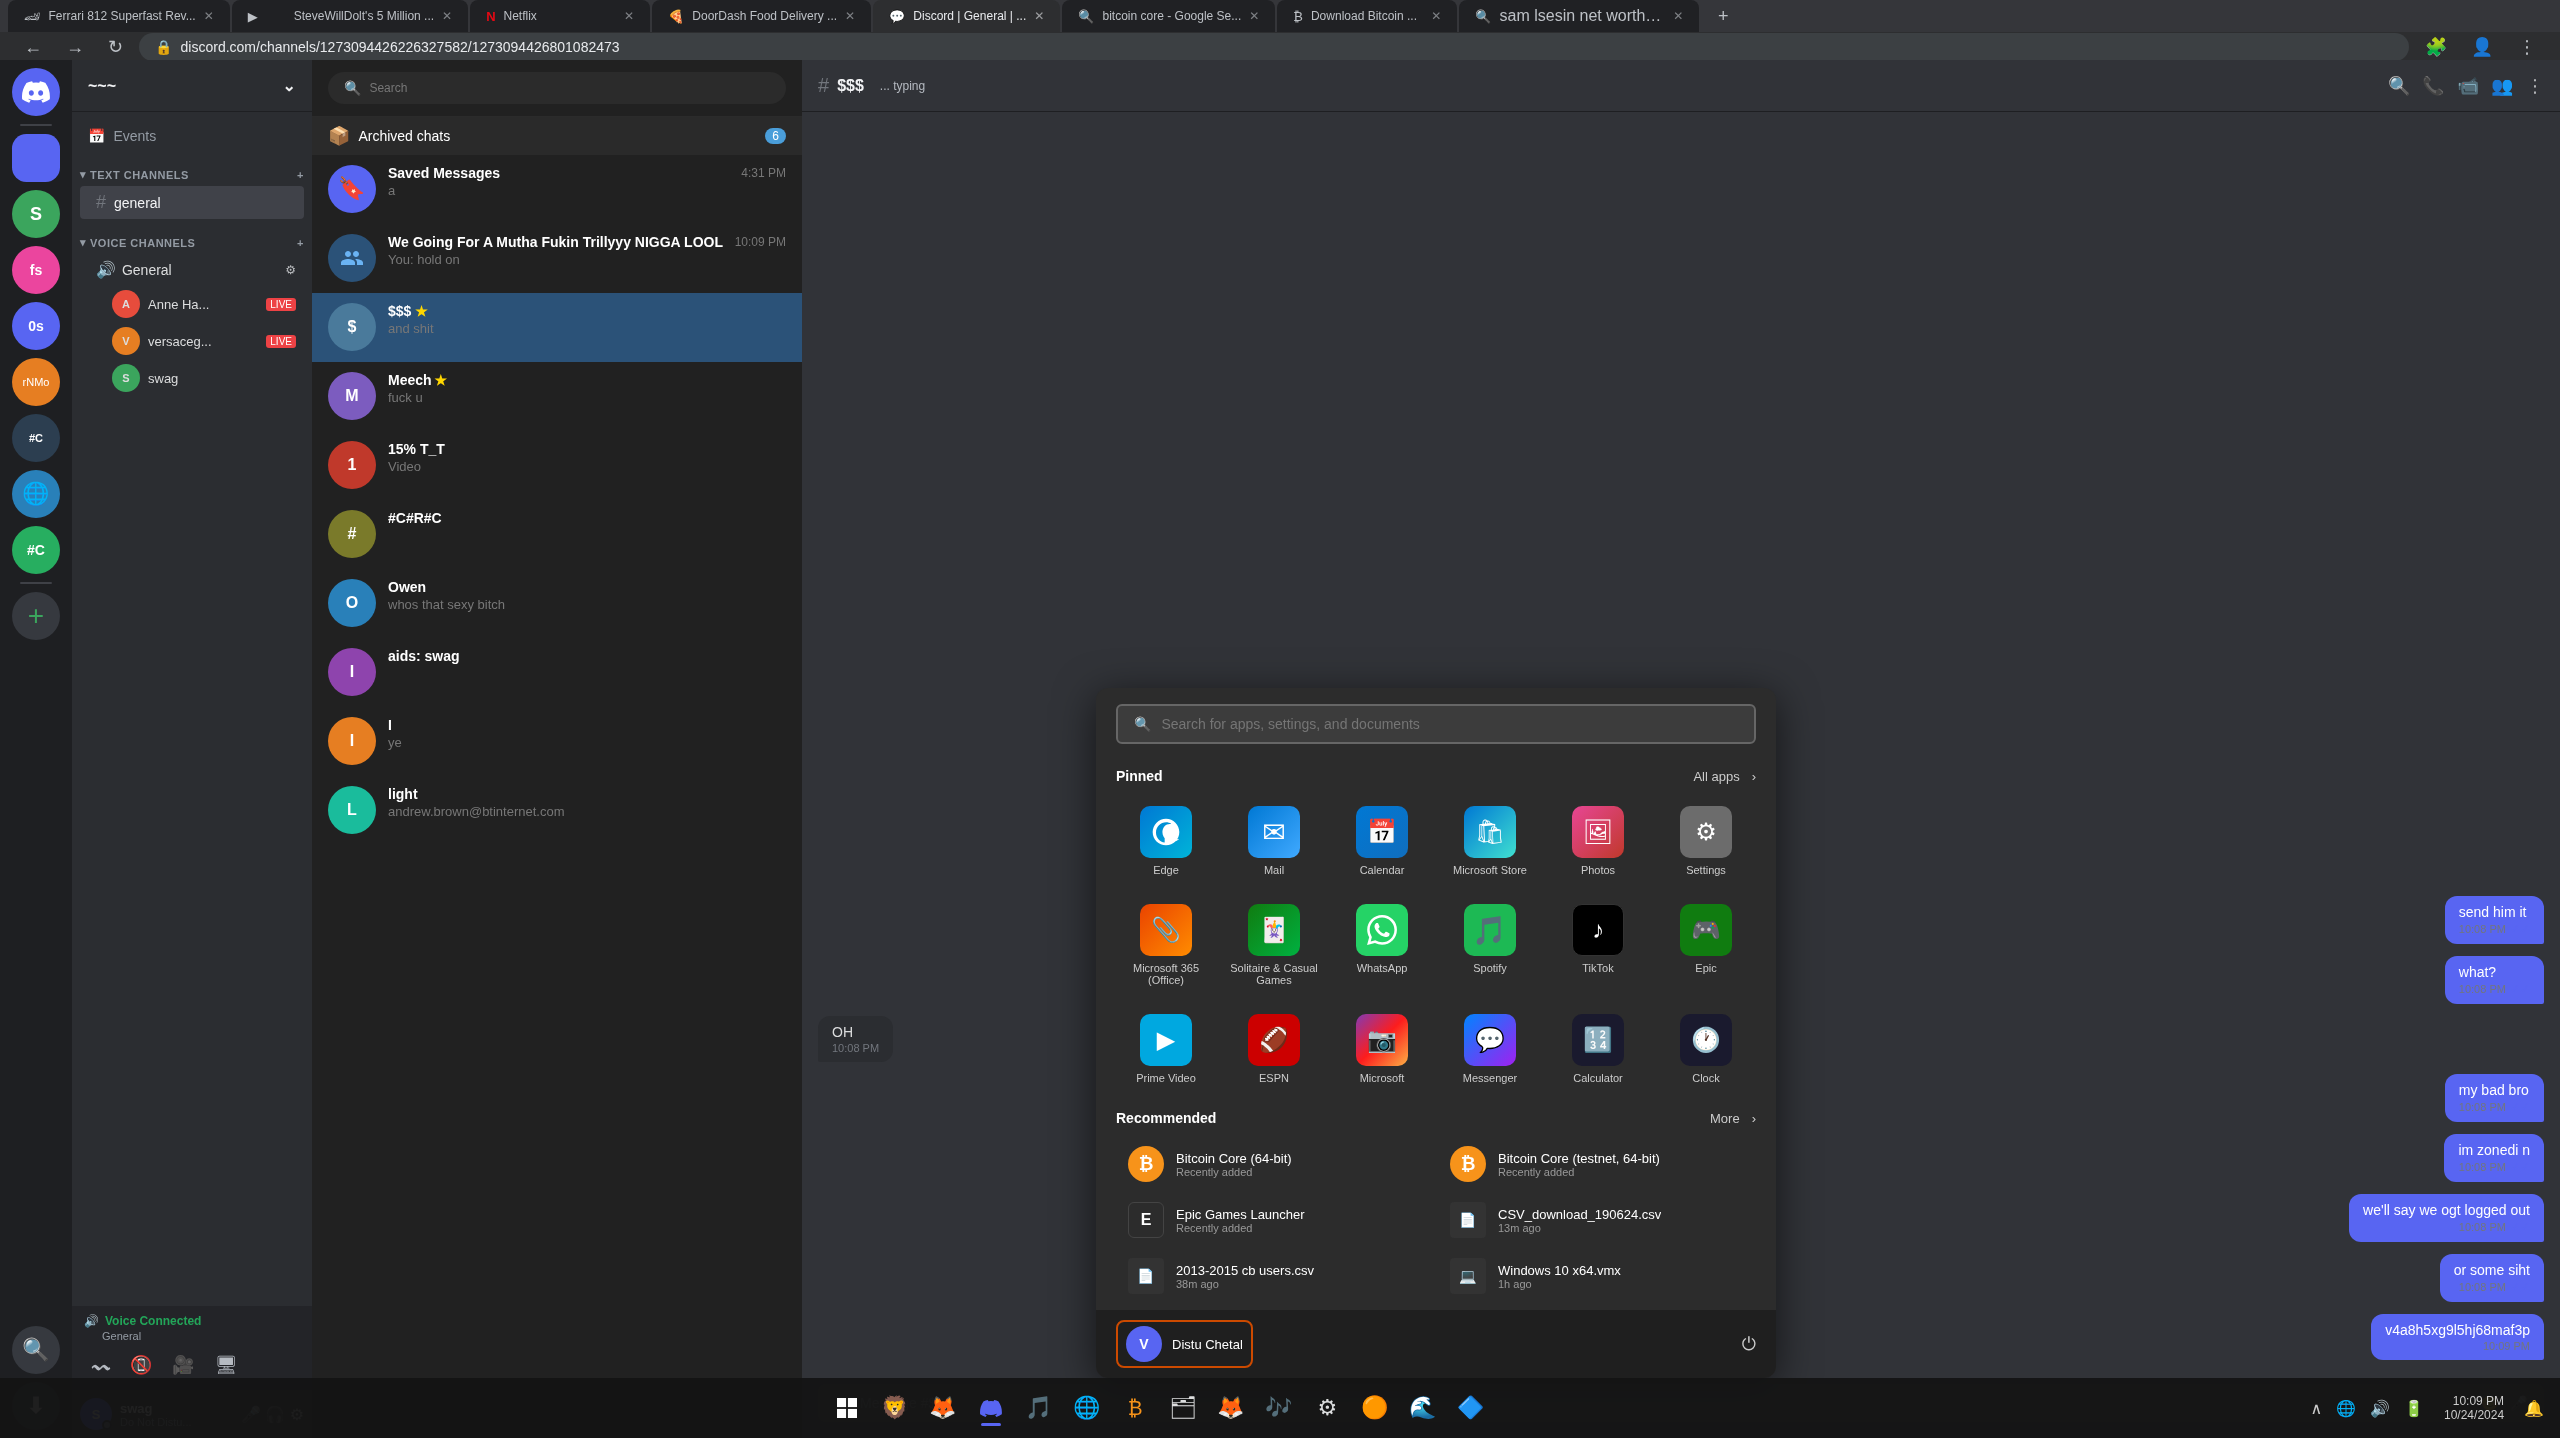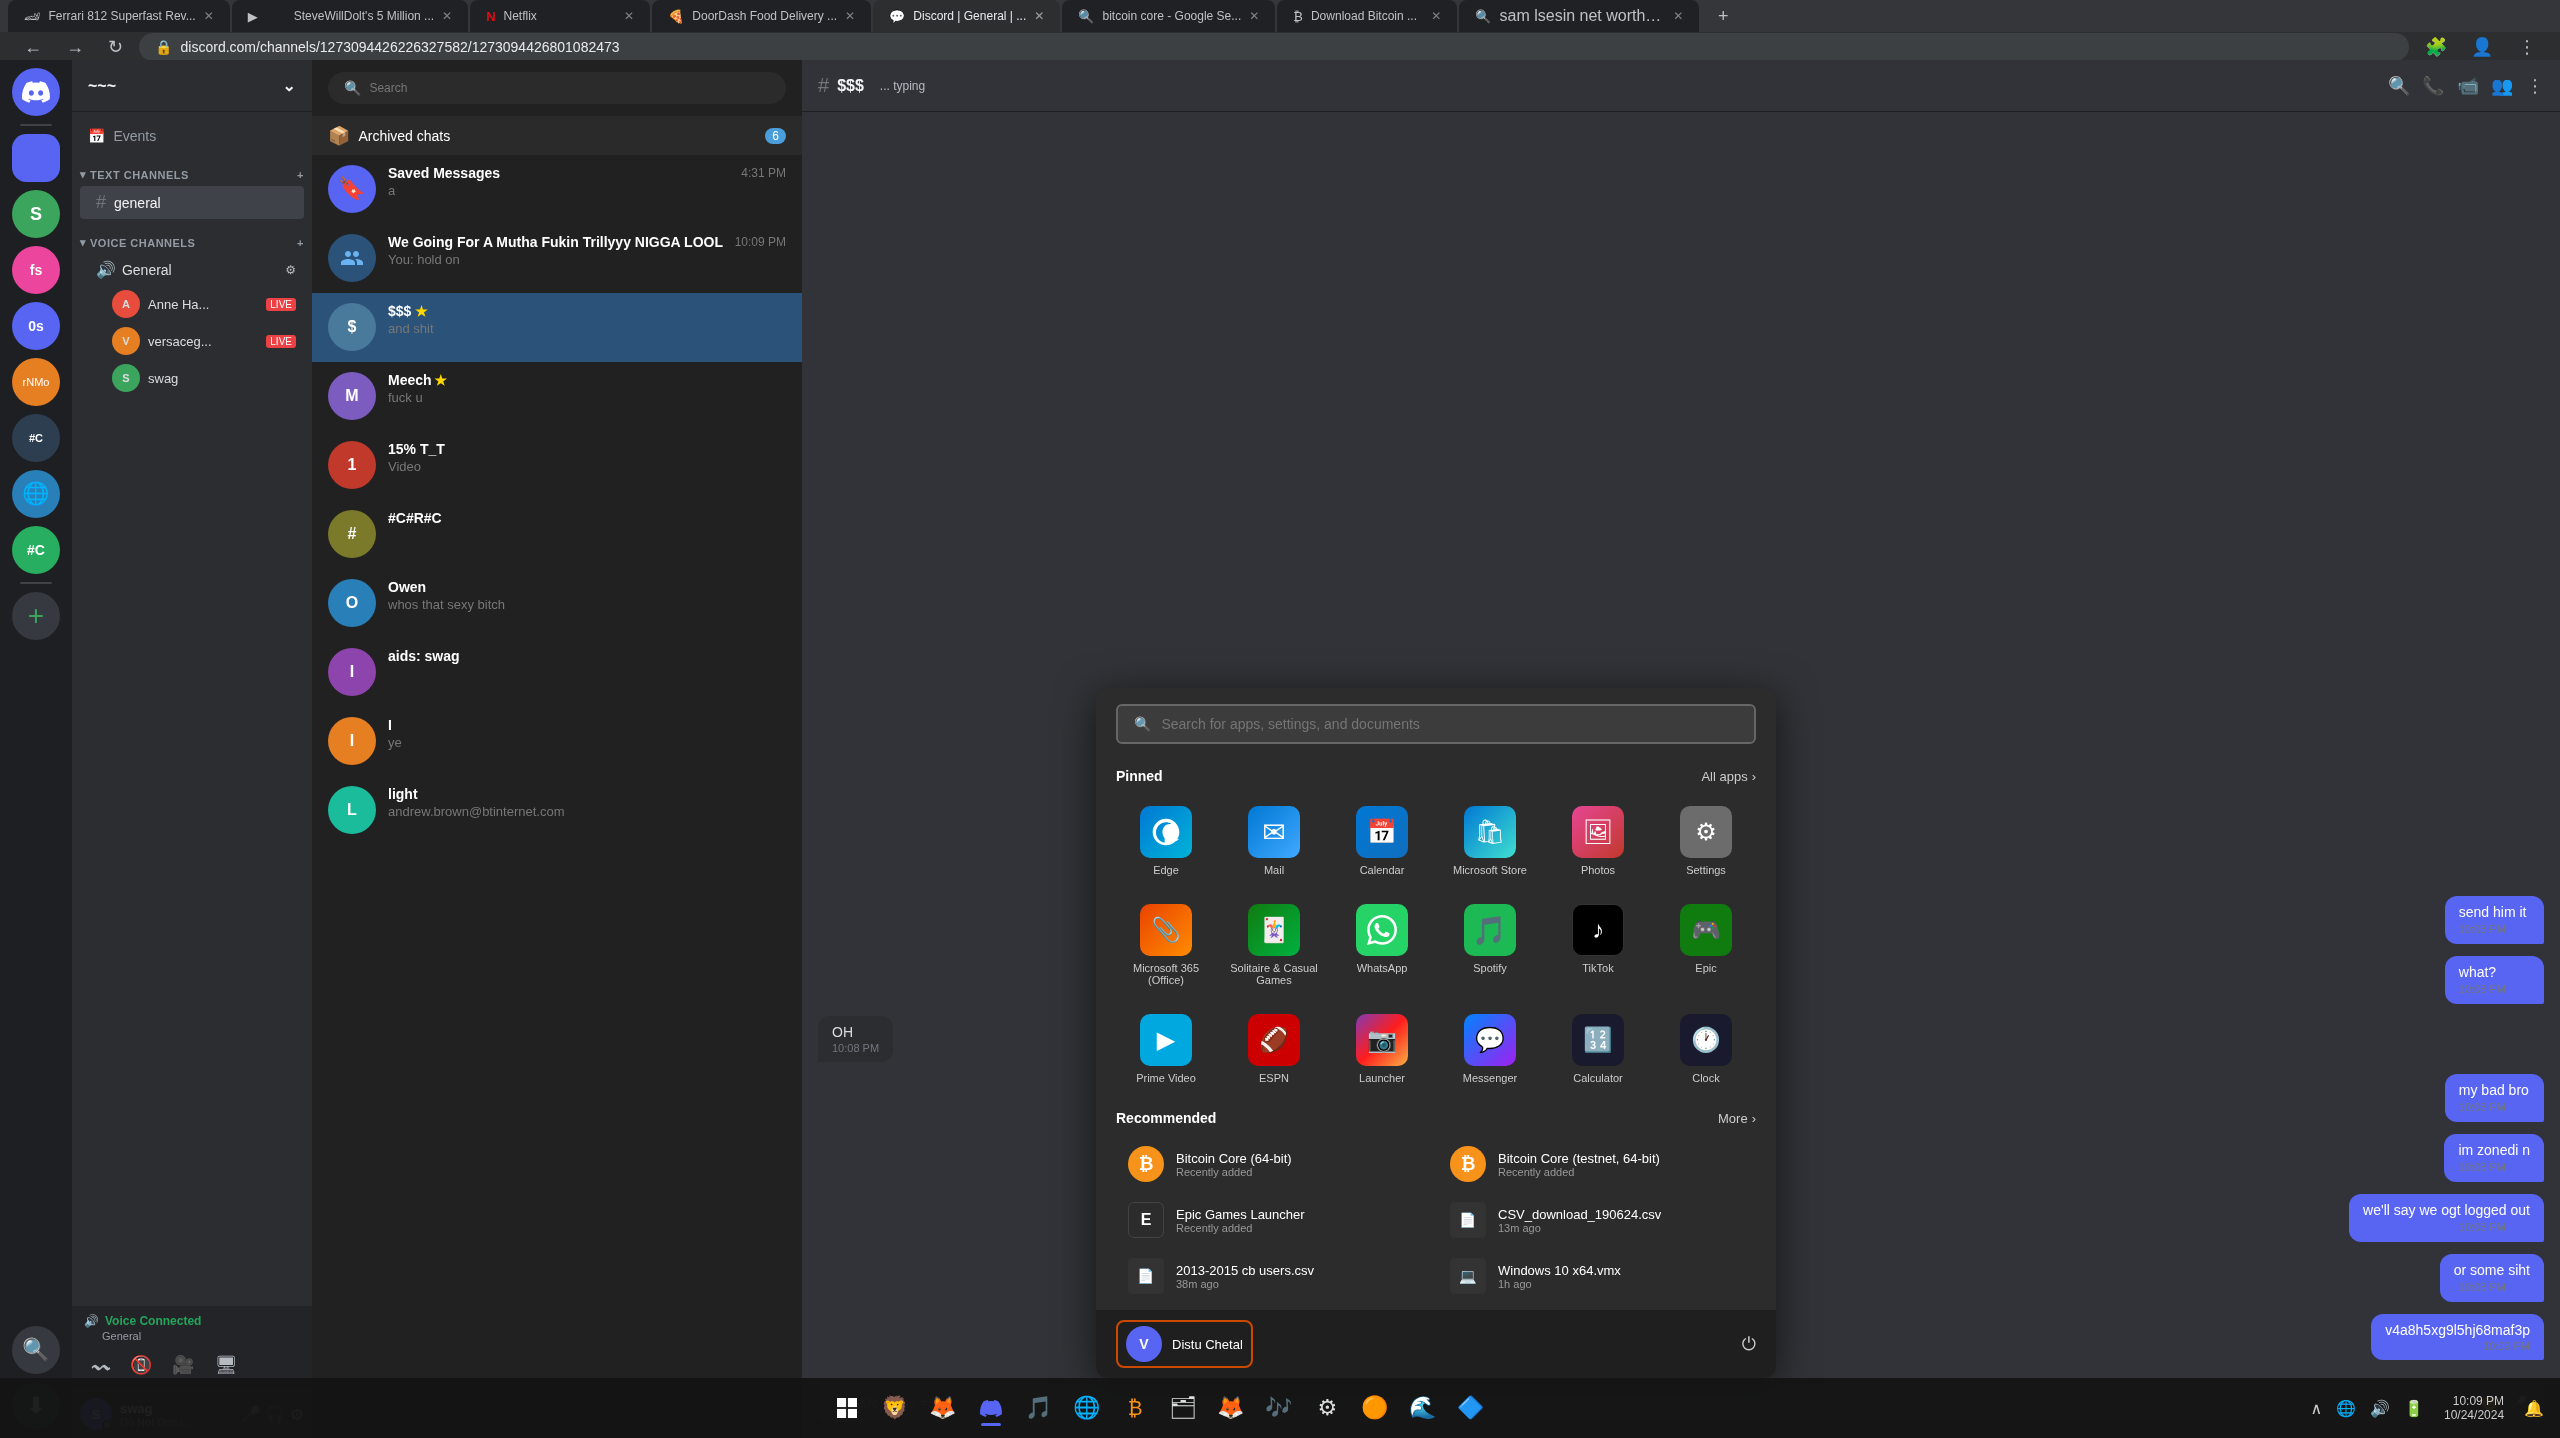--- a/index.html
+++ b/index.html
@@ -84,21 +84,21 @@
     .double-check { color: #5865f2; font-size: 12px; }
 
     
     .start-menu-overlay { position: absolute; bottom: 60px; left: 50%; transform: translateX(-50%); width: 680px; background: #2c2c2c; border-radius: 12px; padding: 0; z-index: 100; box-shadow: 0 8px 40px rgba(0,0,0,0.6); overflow: hidden; }
     .start-menu-search { padding: 16px 20px; }
     .start-search-box { width: 100%; background: #3c3c3c; border: 2px solid #666; border-radius: 6px; padding: 10px 16px; font-size: 14px; color: #fff; display: flex; align-items: center; gap: 10px; }
     .start-search-input { background: none; border: none; outline: none; color: #fff; font-size: 14px; flex: 1; }
     .start-section { padding: 8px 20px; }
     .start-section-header { display: flex; justify-content: space-between; align-items: center; margin-bottom: 12px; }
     .start-section-title { font-size: 14px; font-weight: 600; color: #fff; }
-    .start-section-link { font-size: 13px; color: #ccc; cursor: pointer; display: flex; align-items: center; gap: 4px; }
+    .start-section-link { font-size: 13px; color: #ccc; cursor: pointer; display: flex; align-items: center; gap: 12px; }
     .pinned-grid { display: grid; grid-template-columns: repeat(6, 1fr); gap: 8px; }
     .pinned-app { display: flex; flex-direction: column; align-items: center; gap: 6px; padding: 10px 6px; border-radius: 6px; cursor: pointer; }
     .app-icon-circle { width: 52px; height: 52px; border-radius: 10px; display: flex; align-items: center; justify-content: center; font-size: 24px; flex-shrink: 0; }
     .app-name { font-size: 11px; color: #ccc; text-align: center; }
     .recommended-grid { display: grid; grid-template-columns: 1fr 1fr; gap: 4px; }
     .rec-item { display: flex; align-items: center; gap: 12px; padding: 8px 12px; border-radius: 6px; cursor: pointer; }
     .rec-icon { width: 36px; height: 36px; border-radius: 6px; display: flex; align-items: center; justify-content: center; font-size: 20px; flex-shrink: 0; }
     .rec-info { min-width: 0; }
     .rec-name { font-size: 13px; color: #fff; white-space: nowrap; overflow: hidden; text-overflow: ellipsis; }
     .rec-time { font-size: 11px; color: #999; }
@@ -634,21 +634,21 @@
           <div class="pinned-app">
             <div class="app-icon-circle icon-prime" style="font-size:24px;color:white;">▶</div>
             <span class="app-name">Prime Video</span>
           </div>
           <div class="pinned-app">
             <div class="app-icon-circle icon-espn" style="font-size:24px;color:white;">🏈</div>
             <span class="app-name">ESPN</span>
           </div>
           <div class="pinned-app">
             <div class="app-icon-circle icon-instagram" style="font-size:24px;color:white;">📷</div>
-            <span class="app-name">Launcher</span>
+            <span class="app-name">Microsoft</span>
           </div>
           <div class="pinned-app">
             <div class="app-icon-circle icon-messenger" style="font-size:24px;color:white;">💬</div>
             <span class="app-name">Messenger</span>
           </div>
           <div class="pinned-app">
             <div class="app-icon-circle icon-calculator" style="font-size:24px;color:white;">🔢</div>
             <span class="app-name">Calculator</span>
           </div>
           <div class="pinned-app">

